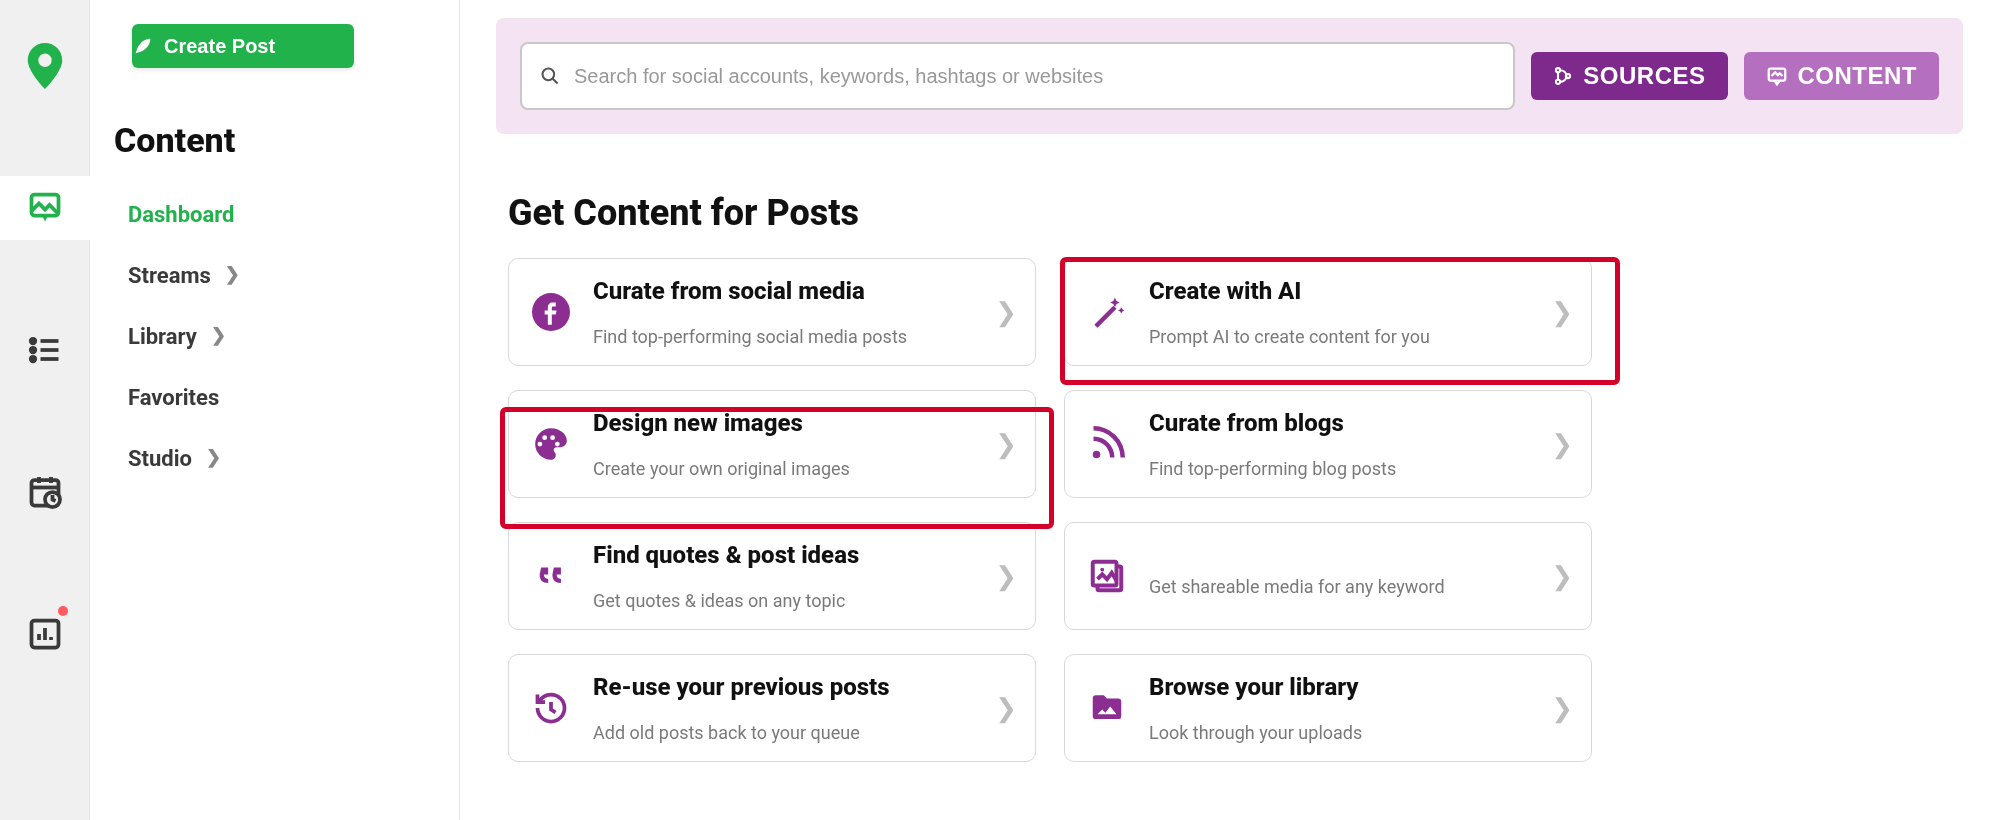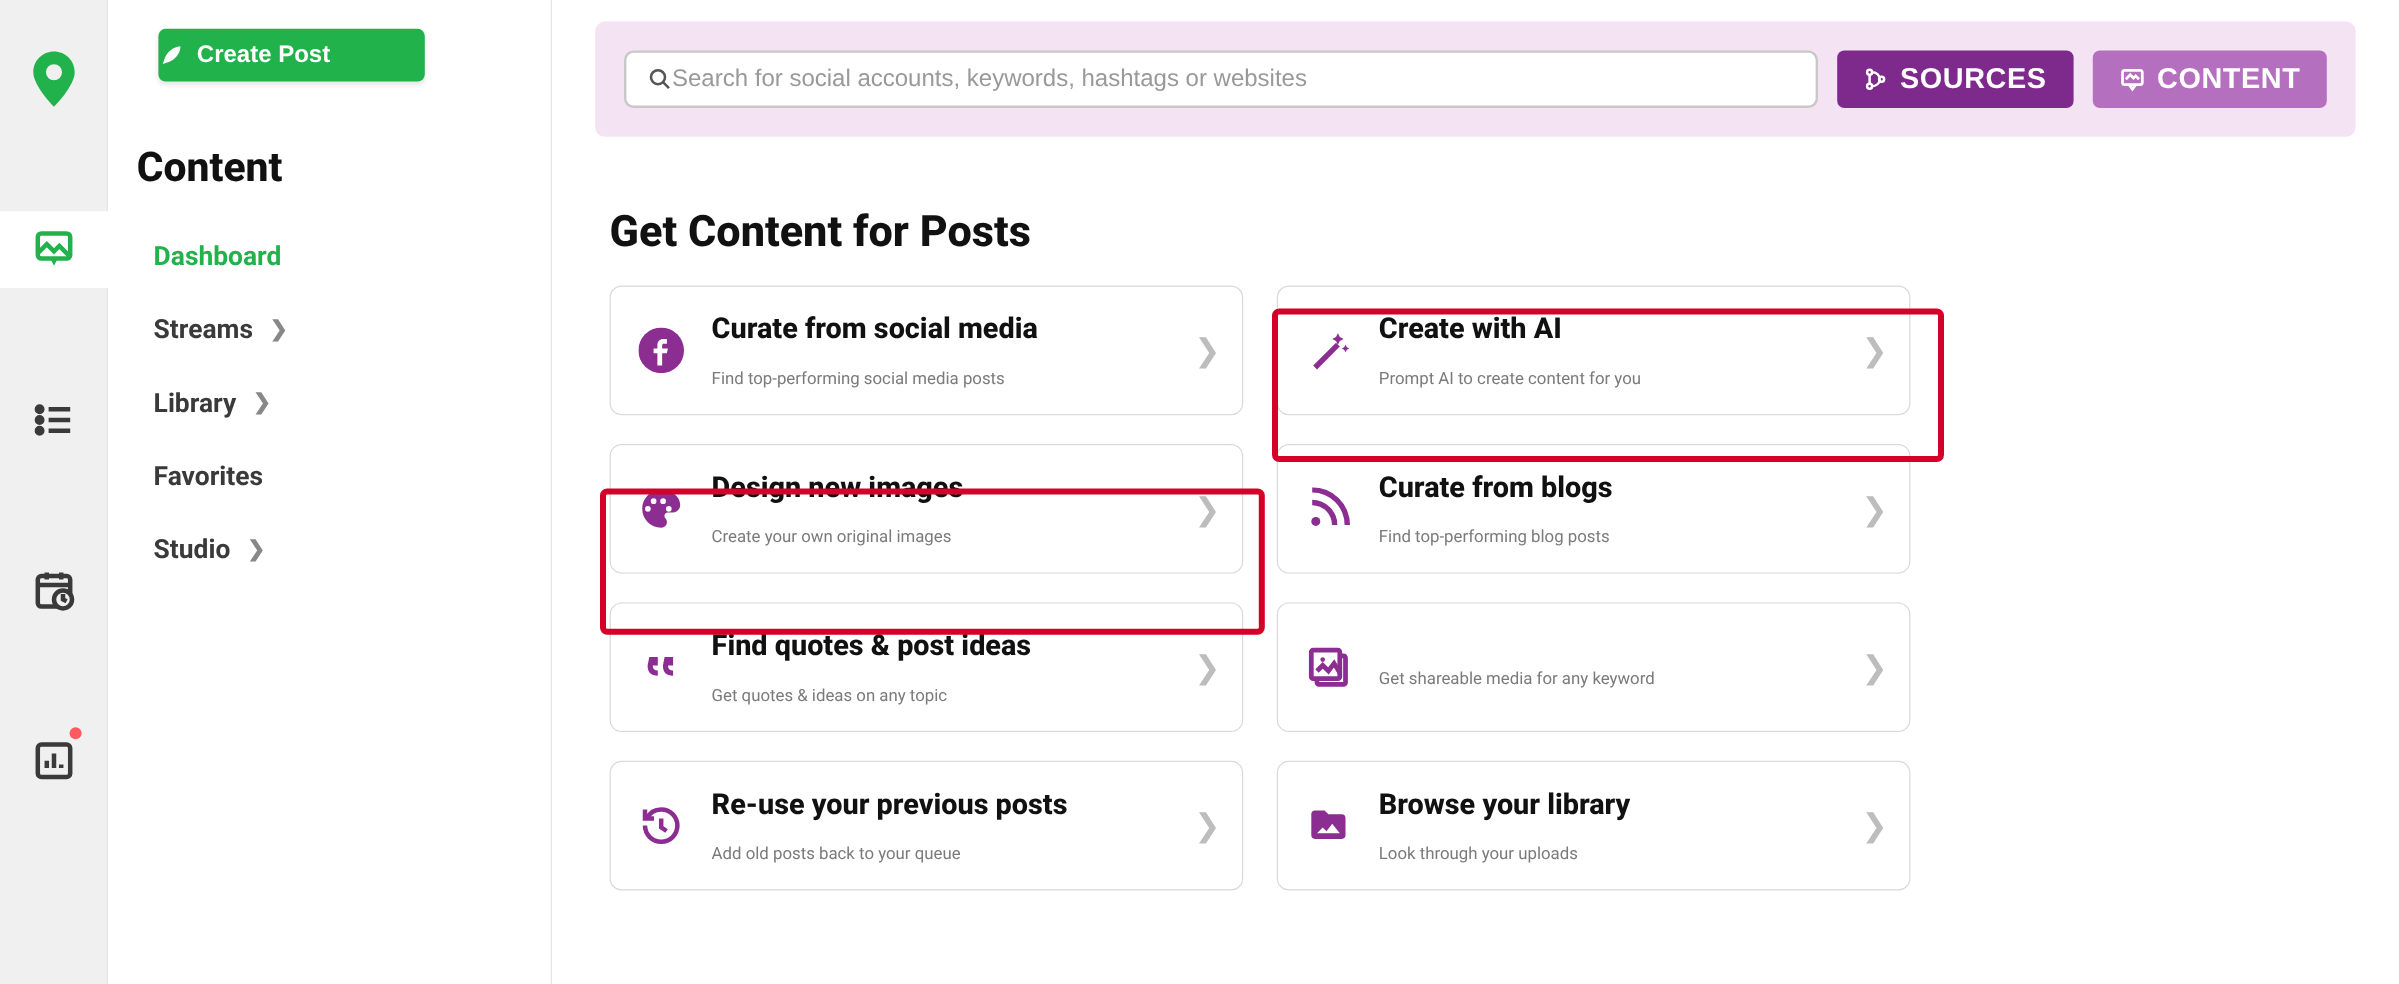--- a/index.html
+++ b/index.html
@@ -103,24 +103,25 @@
     padding: 24px 24px;
     display: flex;
     align-items: center;
     gap: 16px;
   }
   .search-box {
     flex: 1;
     background: #fff;
     border: 2px solid #c8c8c8;
     border-radius: 8px;
-    height: 48px;
+    height: 68px;
     display: flex;
     align-items: center;
     padding: 0 18px;
+    gap: 14px;
     justify-content: center;
   }
   .search-box input {
     flex: 1;
     border: none;
     outline: none;
     font-size: 20px;
     color: #555;
   }
   .search-box input::placeholder { color:#999; }
@@ -171,21 +172,21 @@
     display:flex; align-items:center; justify-content:center;
   }
   .card .ctext { flex:1; }
   .card .ctitle {
     font-size: 24px;
     font-weight: 800;
     color:#111;
     line-height:1.2;
   }
   .card .csub {
-    font-size: 14px;
+    font-size: 18px;
     color: #7a7a7a;
     margin-top: 20px;
   }
   .card .chevron { color:#bdbdbd; font-size:26px; }
 
   .hl {
     position:absolute;
     border: 5px solid #d4002a;
     border-radius: 6px;
     pointer-events:none;

